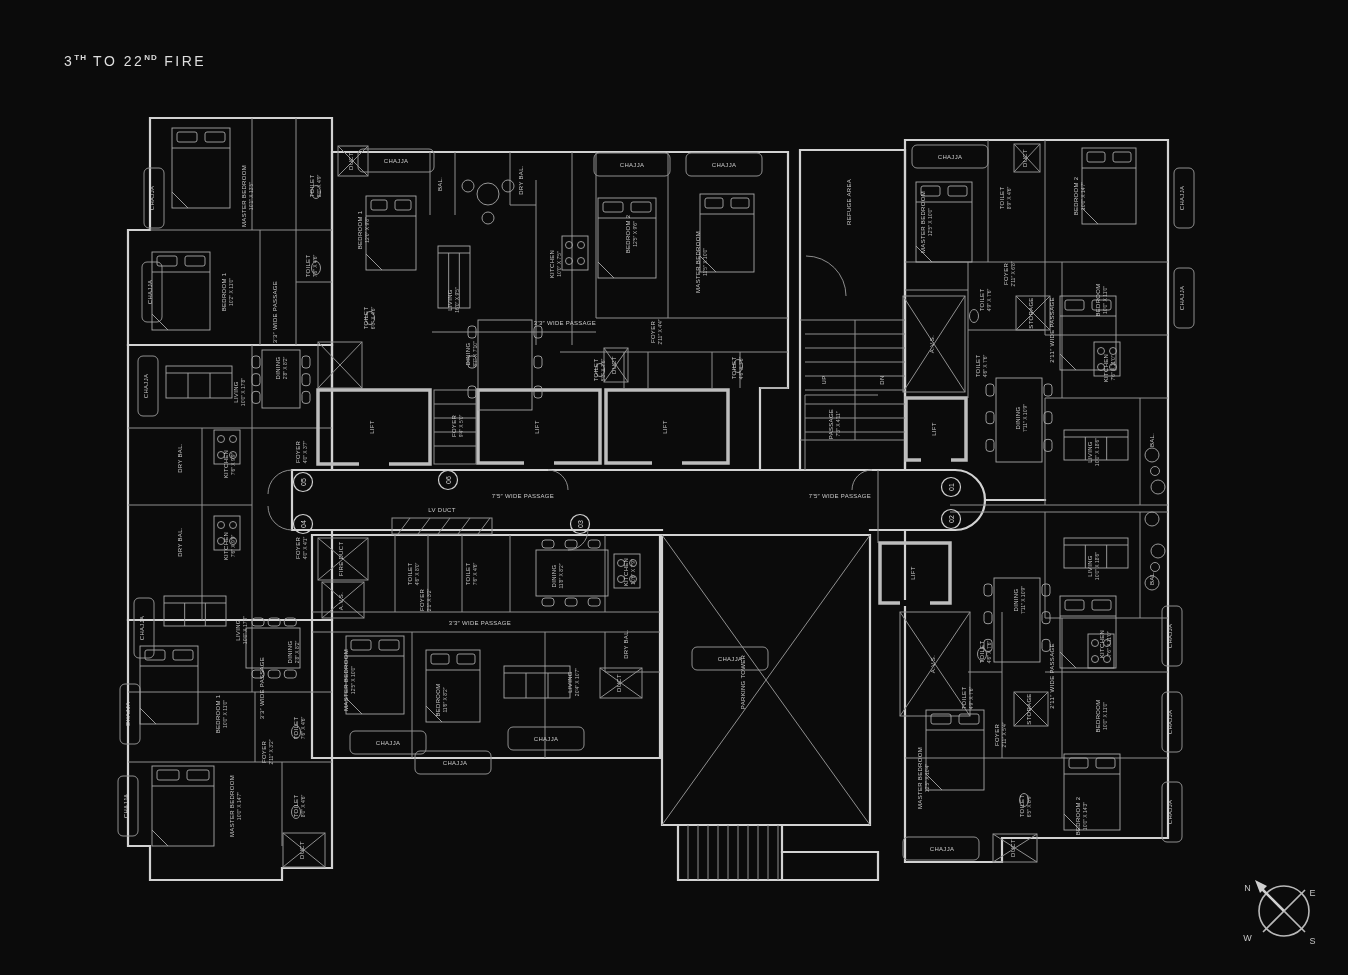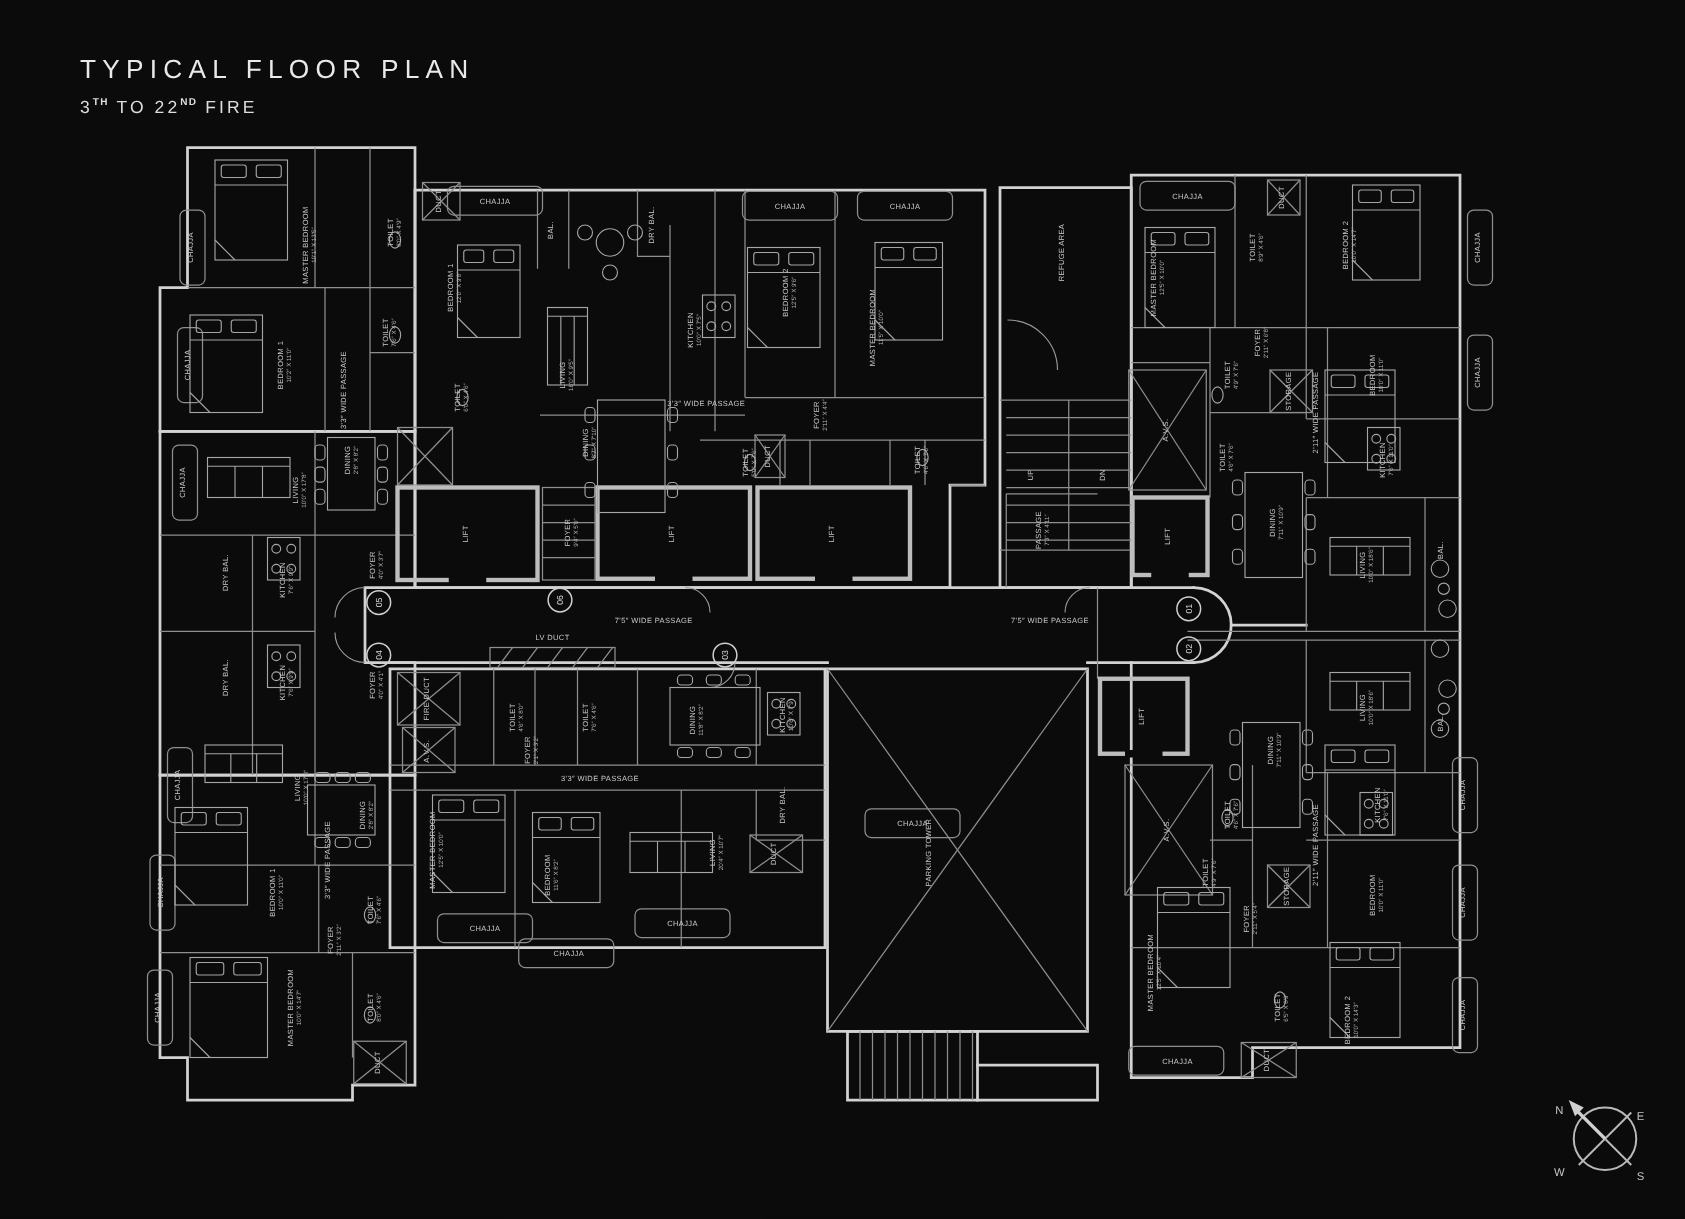--- a/index.html
+++ b/index.html
@@ -21,21 +21,20 @@
   .badge-c{stroke:#cfcfcf;stroke-width:1.2;fill:none;}
   .badge-t{font-size:7px;fill:#d6d6d6;}
   .compass-line{stroke:#b9b9b9;stroke-width:1.6;fill:none;}
   .compass-txt{font-size:9px;fill:#c4c4c4;letter-spacing:1px;}
 </style>
 </head>
 <body>
 
 <div class="page">
   <div class="title-block">
-    <h1>TYPICAL FLOOR PLAN</h1>
     <div class="subtitle"><span>3</span><sup>TH</sup><span> TO 22</span><sup>ND</sup><span> FIRE</span></div>
   </div>
 
   <svg id="plan" class="plan" width="1348" height="975" viewBox="0 0 1348 975">
     <g id="gWalls">
         <path d="M150,118 H332 V345 H128 V230 H150 Z" class="wall"></path>
         <path d="M128,345 H332 V470 H292 V530 H332 V620 H128 Z" class="wall"></path>
         <path d="M128,620 H332 V868 H282 V880 H150 V846 H128 Z" class="wall"></path>
         <path d="M332,152 H788 V388 H760 V470 H332 Z" class="wall"></path>
         <path d="M800,150 H905 V470 H800 Z" class="wall"></path>

